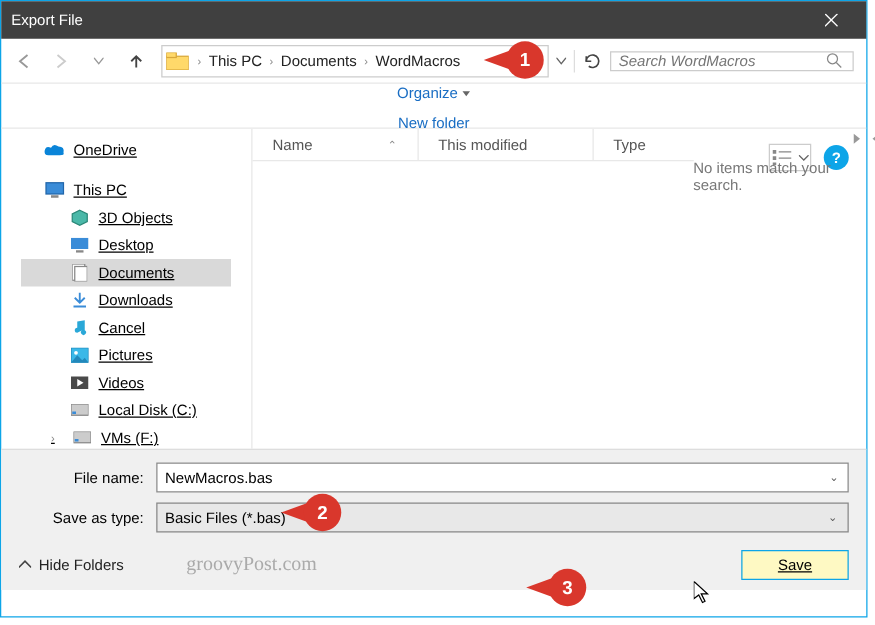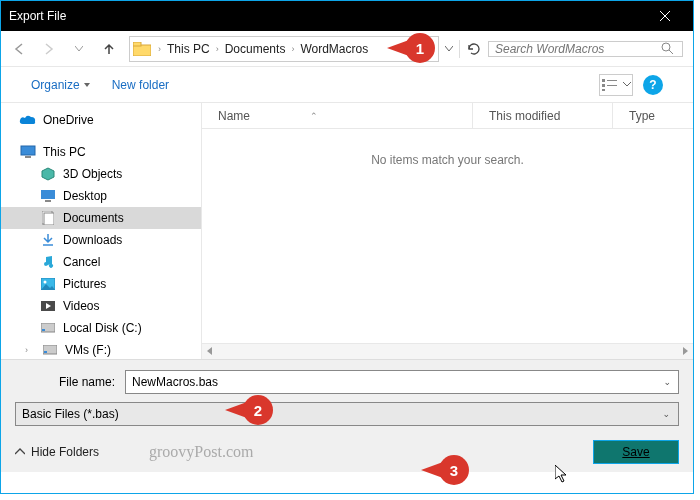--- a/index.html
+++ b/index.html
@@ -1,67 +1,67 @@
 <!DOCTYPE html>
 <html><head>
 <meta charset="utf-8">
 <style>
 * { box-sizing: border-box; margin: 0; padding: 0; font-family: 'Segoe UI', Tahoma, sans-serif; font-size: 12px; }
 body { background: #fff; width: 700px; height: 500px; overflow: hidden; position: relative; }
 .dialog { width: 694px; height: 494px; border: 1px solid #0da5e8; position: relative; background: #fff; }
-.titlebar { height: 30px; background: #000000; color: #fff; display: flex; align-items: center; padding: 4px 8px; }
+.titlebar { height: 30px; background: #404040; color: #fff; display: flex; align-items: center; padding: 4px 8px; }
 .titlebar-text { font-size: 12px; flex: 1; }
 .titlebar-close { width: 40px; height: 30px; display: flex; align-items: center; justify-content: center; cursor: pointer; }
 .titlebar-close svg { width: 11px; height: 11px; }
 .navbar { height: 36px; border-bottom: 1px solid #e8e8e8; display: flex; align-items: center; padding: 0 4px; gap: 2px; }
 .nav-btn { width: 28px; height: 28px; display: flex; align-items: center; justify-content: center; border-radius: 2px; cursor: pointer; color: #888; }
 .nav-btn.active { color: #222; }
 .nav-separator { width: 1px; height: 18px; background: #ddd; margin: 0 2px; }
 .breadcrumb { flex: 1; height: 26px; border: 1px solid #ccc; background: #fff; display: flex; align-items: center; padding: 0 2px; margin: 0 4px; }
 .bc-folder-icon { width: 20px; height: 20px; display: flex; align-items: center; justify-content: center; margin-right: 2px; }
 .bc-sep { color: #888; margin: 0 4px; font-size: 9px; }
 .bc-item { color: #222; cursor: pointer; padding: 0 2px; }
 .refresh-group { display: flex; align-items: center; gap: 4px; margin-right: 4px; }
 .search-box { width: 195px; height: 16px; border: 1px solid #ccc; display: flex; align-items: center; padding: 0 6px; color: #888; margin-right: 6px; }
 .search-box input { border: none; outline: none; flex: 1; font-style: italic; color: #888; background: transparent; }
-.toolbar { height: 36px; display: flex; align-items: center; padding: 0 30px; gap: 22px; border-bottom: 1px solid #e8e8e8; }
+.toolbar { height: 36px; display: flex; align-items: center; padding: 0 14px; gap: 10px; border-bottom: 1px solid #e8e8e8; flex-direction: column; }
 .tb-label { color: #196dc3; cursor: pointer; }
 .tb-label.dd::after { content: ''; display: inline-block; margin-left: 4px; border-top: 4px solid #666; border-left: 3px solid transparent; border-right: 3px solid transparent; vertical-align: middle; }
 .tb-right { margin-left: auto; display: flex; align-items: center; gap: 10px; }
 .view-btn { width: 34px; height: 22px; border: 1px solid #ccc; display: flex; align-items: center; justify-content: center; cursor: pointer; }
 .help-circle { width: 20px; height: 20px; border-radius: 50%; background: #0da5e8; color: #fff; display: flex; align-items: center; justify-content: center; font-weight: bold; cursor: pointer; }
 .body-area { display: flex; height: 256px; }
-.tree { width: 200px; border-right: none; overflow-y: auto; padding: 6px 0; }
+.tree { width: 200px; border-right: none; overflow-y: auto; padding: 6px 16px; text-decoration: underline; }
 .tree-item { display: flex; align-items: center; padding: 3px 6px 3px 18px; cursor: pointer; gap: 6px; }
 .tree-item.sub { padding-left: 38px; }
 .tree-item.selected { background: #d9d9d9; }
 .tree-icon { width: 18px; height: 16px; display: flex; align-items: center; justify-content: center; }
 .tree-expand { width: 10px; color: #888; font-size: 9px; display: inline-block; }
-.filelist { flex: 1; display: flex; flex-direction: column; border-left: 1px solid #e8e8e8; }
+.filelist { flex: 1; display: flex; flex-direction: row; border-left: 1px solid #e8e8e8; }
 .fl-header { height: 26px; border-bottom: 1px solid #e8e8e8; display: flex; align-items: center; color: #555; }
 .fl-col { padding: 0 16px; border-right: 1px solid #e8e8e8; height: 100%; display: flex; align-items: center; font-size: 12px; }
 .fl-col.name { flex: 1; }
 .fl-col.date { width: 140px; }
 .fl-col.type { width: 80px; border-right: none; }
 .fl-empty { flex: 1; display: flex; align-items: flex-start; justify-content: center; padding-top: 24px; color: #777; }
 .fl-scroll { height: 16px; border-top: 1px solid #e8e8e8; background: #f5f5f5; position: relative; }
 .fl-scroll::before, .fl-scroll::after { content: ''; position: absolute; top: 3px; width: 0; height: 0; border-top: 4px solid transparent; border-bottom: 4px solid transparent; }
 .fl-scroll::before { left: 5px; border-right: 5px solid #999; }
 .fl-scroll::after { right: 5px; border-left: 5px solid #999; }
 .bottom-area { background: #f0f0f0; border-top: 1px solid #ddd; padding: 10px 14px 8px; }
 .field-row { display: flex; align-items: center; margin-bottom: 8px; }
 .field-label { width: 110px; text-align: right; padding-right: 10px; }
 .field-input { flex: 1; height: 24px; border: 1px solid #888; padding: 0 6px; background: #fff; }
 .field-input.dd { background: #e8e8e8; position: relative; }
 .dd-arrow { position: absolute; right: 8px; top: 50%; transform: translateY(-50%); font-size: 9px; color: #555; }
 .action-row { display: flex; align-items: center; margin-top: 14px; justify-content: center; }
 .hide-folders { display: flex; align-items: center; gap: 6px; color: #222; cursor: pointer; }
 .watermark { color: #aaa; font-size: 16px; margin-left: 50px; font-family: Georgia, serif; }
 .action-buttons { margin-left: auto; display: flex; gap: 8px; }
-.btn { width: 86px; height: 24px; background: #0f766e; border: 1px solid #aaa; cursor: pointer; display: flex; align-items: center; justify-content: center; }
+.btn { width: 86px; height: 24px; background: #fef9c3; border: 1px solid #aaa; cursor: pointer; display: flex; align-items: center; justify-content: center; }
 .btn.save { border: 1px solid #0da5e8; }
 .callout { position: absolute; display: flex; align-items: center; z-index: 10; }
 .callout-bubble { width: 30px; height: 30px; background: #d9372c; border-radius: 50%; color: #fff; font-weight: bold; font-size: 15px; display: flex; align-items: center; justify-content: center; position: relative; }
 .callout-tail { width: 0; height: 0; border-top: 8px solid transparent; border-bottom: 8px solid transparent; border-right: 22px solid #d9372c; margin-right: -4px; }
 .cursor-img { position: absolute; z-index: 11; }
 svg.ico { width: 16px; height: 16px; }
 </style>
 </head>
 <body>
 
@@ -273,20 +273,21 @@
 
   <div class="bottom-area">
     <div class="field-row">
       <div class="field-label">File name:</div>
       <div style="flex:1;position:relative">
         <input class="field-input" style="width: 100%;" value="NewMacros.bas">
         <span class="dd-arrow">⌄</span>
       </div>
     </div>
     <div class="field-row">
+      <div class="field-label">Save as type:</div>
       <div class="field-input dd" style="flex:1;display:flex;align-items:center">
         <span>Basic Files (*.bas)</span>
         <span class="dd-arrow">⌄</span>
       </div>
     </div>
     <div class="action-row">
       <div class="hide-folders">
         <svg width="10" height="8">
             <path d="M0 6 L5 1 L10 6" fill="none" stroke="#444" stroke-width="1.3"></path>
           </svg>

